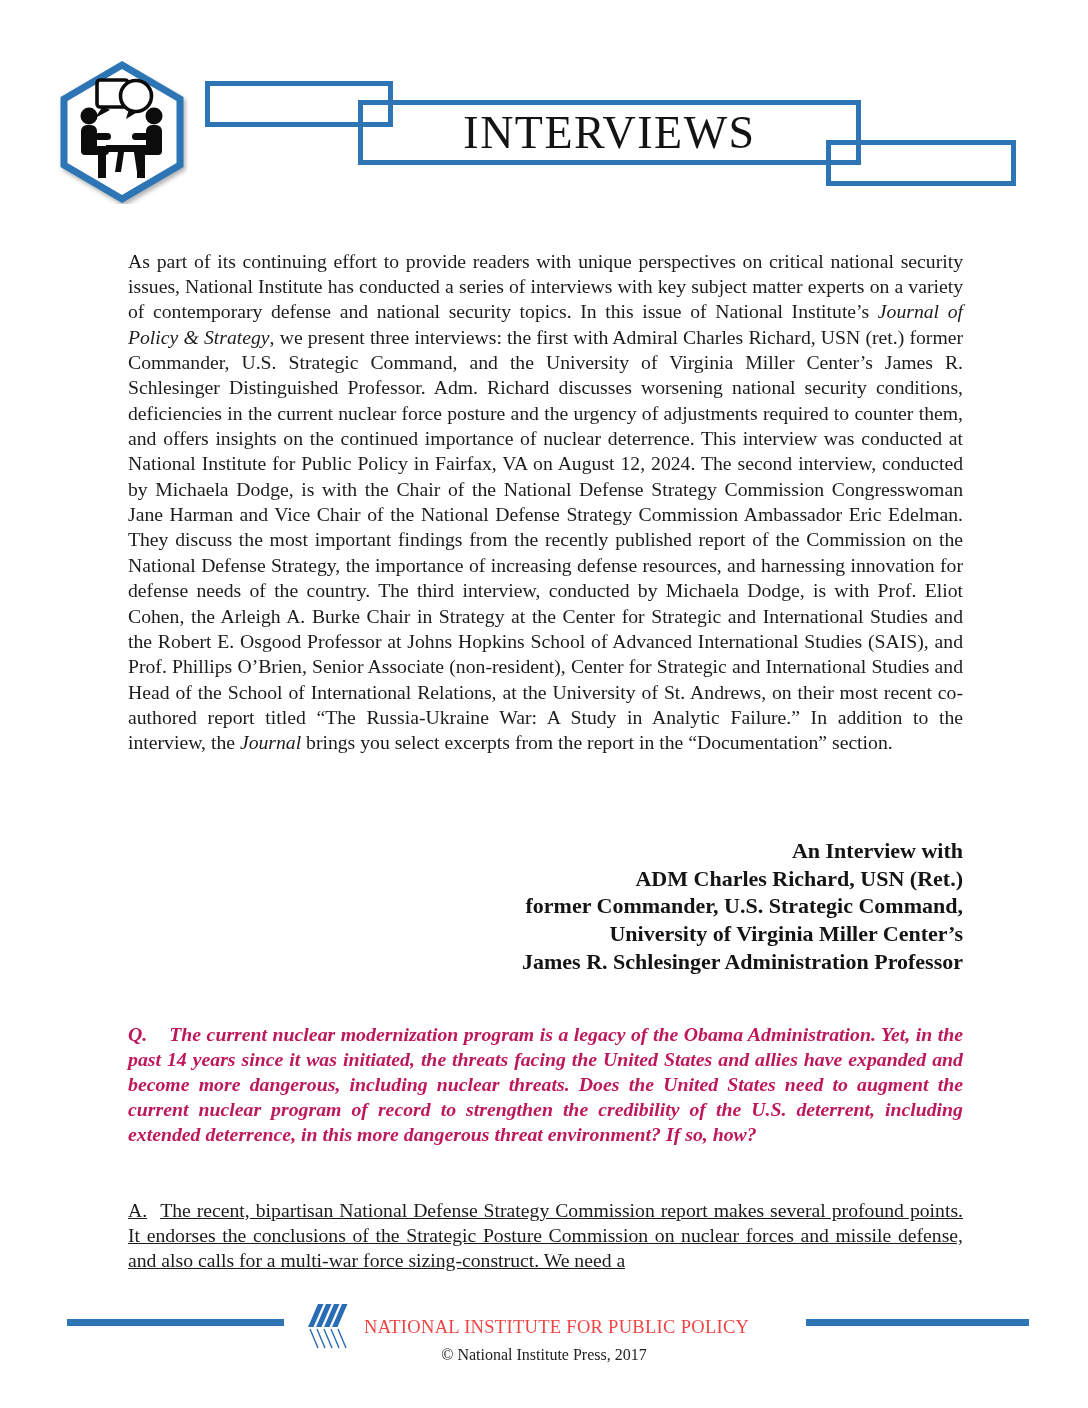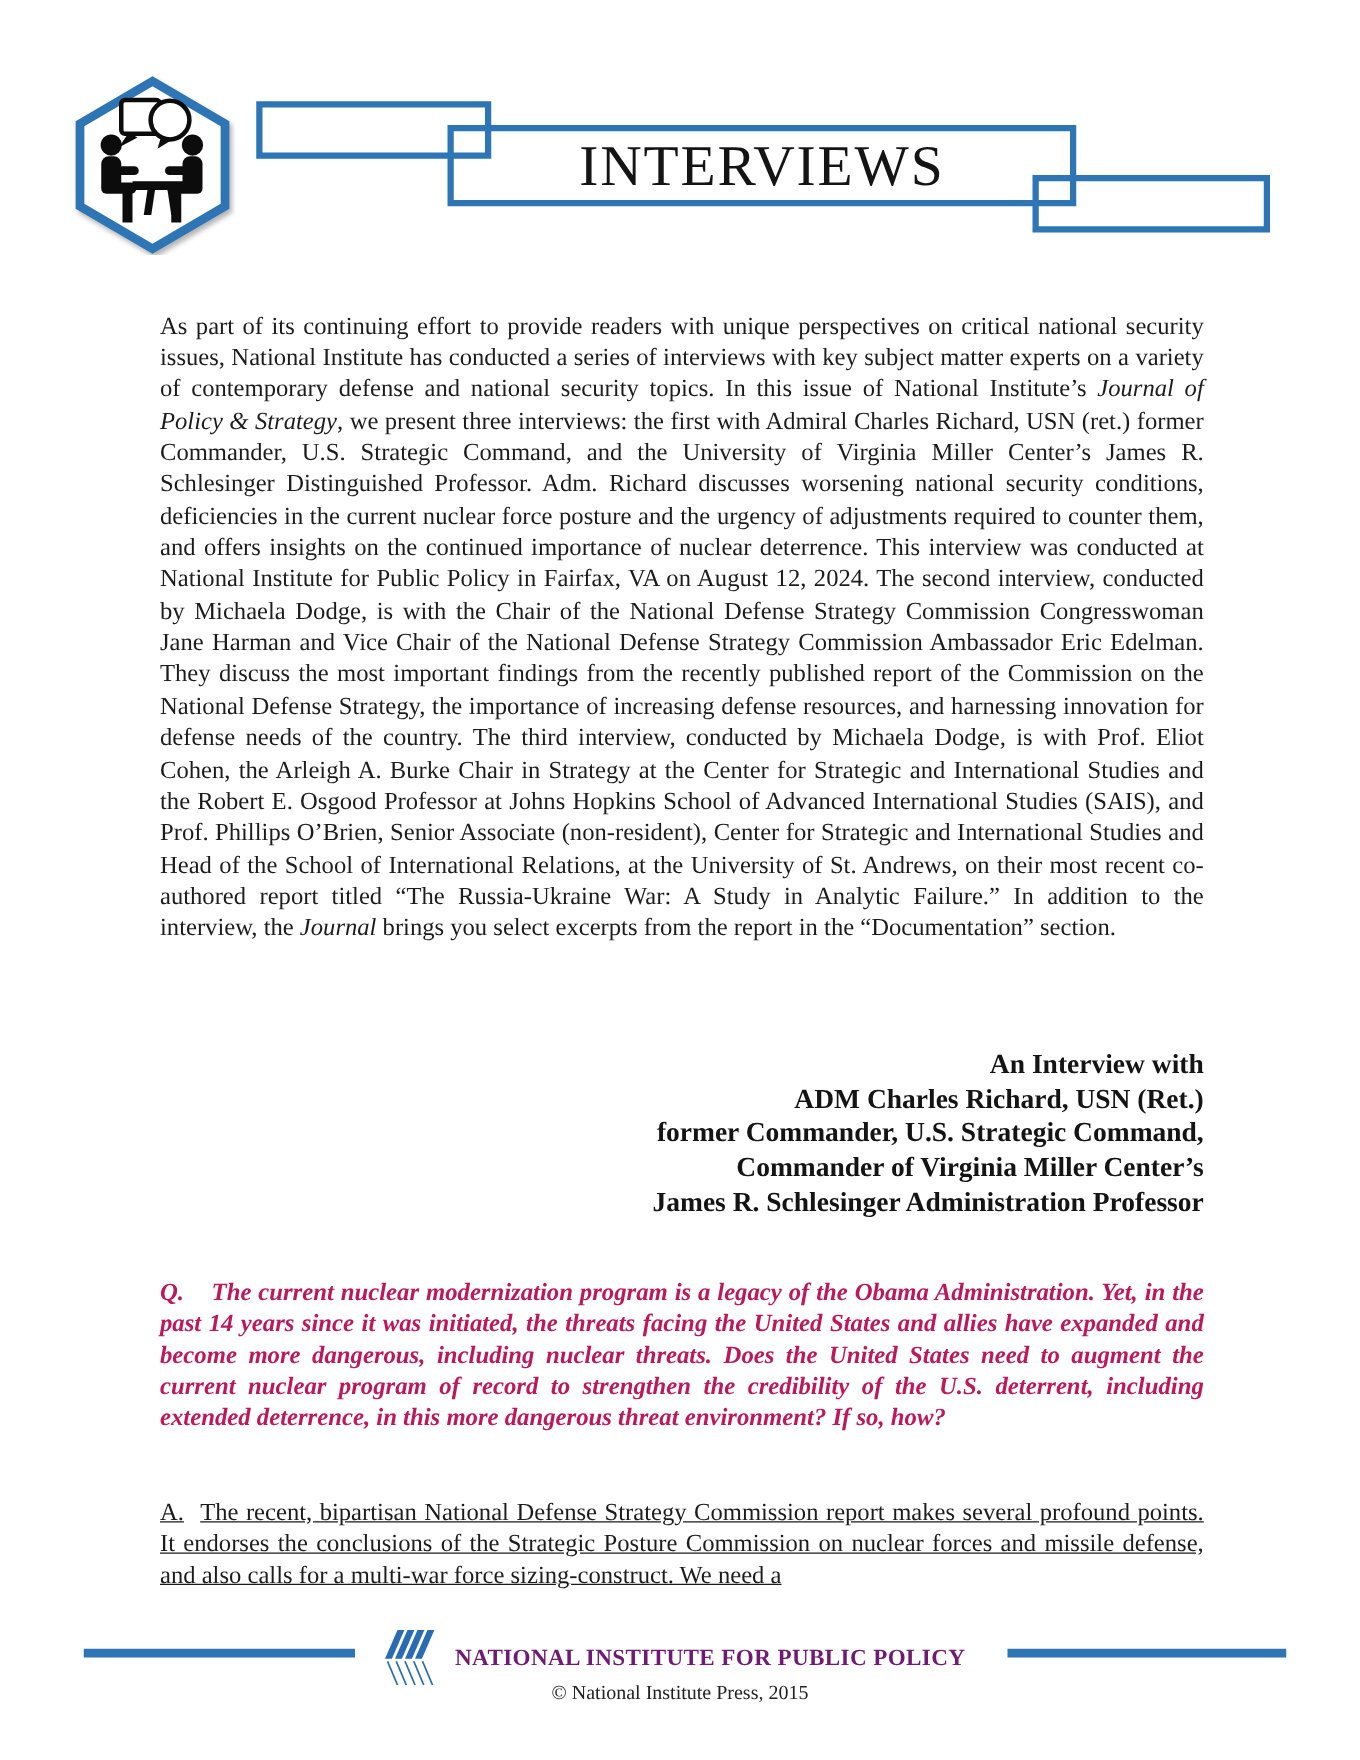--- a/index.html
+++ b/index.html
@@ -46,21 +46,21 @@
   .qa-gap-q { display:inline-block; width:22px; }
   .qa-gap-a { display:inline-block; width:13px; }
 
   
   .footer-bar { position:absolute; top:1319px; height:7px; background:#2e75b6; }
   .footer-bar-left  { left:67px;  width:217px; }
   .footer-bar-right { left:806px; width:223px; }
   .nipp-logo { position:absolute; left:304px; top:1300px; width:52px; height:50px; }
   .org-name {
     position:absolute; left:364px; top:1317px; width:440px;
-    font-size:18.5px; font-weight:bold; color:#701a75; letter-spacing:0.3px;
+    font-size:18.5px; font-weight:normal; color:#ef4444; letter-spacing:0.3px;
     white-space:nowrap;
   }
   .copyright {
     position:absolute; left:0; top:1346px; width:1088px; text-align:center;
     font-size:16px; color:#222222;
   }
 </style>
 </head>
 <body>
 
@@ -102,21 +102,21 @@
     <div class="frame frame-r2"></div>
     <div class="page-title">INTERVIEWS</div>
   </div>
 
   <p class="intro"><span>As part of its continuing effort to provide readers with unique perspectives on critical national security issues, National Institute has conducted a series of interviews with key subject matter experts on a variety of contemporary defense and national security topics.  In this issue of National Institute’s </span><em>Journal of Policy &amp; Strategy</em><span>, we present three interviews: the first with Admiral Charles Richard, USN (ret.) former Commander, U.S. Strategic Command, and the University of Virginia Miller Center’s James R. Schlesinger Distinguished Professor. Adm. Richard discusses worsening national security conditions, deficiencies in the current nuclear force posture and the urgency of adjustments required to counter them, and offers insights on the continued importance of nuclear deterrence.  This interview was conducted at National Institute for Public Policy in Fairfax, VA on August 12, 2024.  The second interview, conducted by Michaela Dodge, is with the Chair of the National Defense Strategy Commission Congresswoman Jane Harman and Vice Chair of the National Defense Strategy Commission Ambassador Eric Edelman. They discuss the most important findings from the recently published report of the Commission on the National Defense Strategy, the importance of increasing defense resources, and harnessing innovation for defense needs of the country.  The third interview, conducted by Michaela Dodge, is with Prof. Eliot Cohen, the Arleigh A. Burke Chair in Strategy at the Center for Strategic and International Studies and the Robert E. Osgood Professor at Johns Hopkins School of Advanced International Studies (SAIS), and Prof. Phillips O’Brien, Senior Associate (non-resident), Center for Strategic and International Studies and Head of the School of International Relations, at the University of St. Andrews, on their most recent co-authored report titled “The Russia-Ukraine War: A Study in Analytic Failure.” In addition to the interview, the </span><em>Journal</em><span> brings you select excerpts from the report in the “Documentation” section.</span></p>
 
   <div class="interview-heading">
     <div>An Interview with</div>
     <div>ADM Charles Richard, USN (Ret.)</div>
     <div>former Commander, U.S. Strategic Command,</div>
-    <div>Commander of Virginia Miller Center’s</div>
+    <div>University of Virginia Miller Center’s</div>
     <div>James R. Schlesinger Administration Professor</div>
   </div>
 
   <p class="question"><span>Q.</span><span class="qa-gap-q"></span><span>The current nuclear modernization program is a legacy of the Obama Administration. Yet, in the past 14 years since it was initiated, the threats facing the United States and allies have expanded and become more dangerous, including nuclear threats.  Does the United States need to augment the current nuclear program of record to strengthen the credibility of the U.S. deterrent, including extended deterrence, in this more dangerous threat environment?  If so, how?</span></p>
 
   <p class="answer"><span>A.</span><span class="qa-gap-a"></span><span>The recent, bipartisan National Defense Strategy Commission report makes several profound points. It endorses the conclusions of the Strategic Posture Commission on nuclear forces and missile defense, and also calls for a multi-war force sizing-construct. We need a</span></p>
 
   <div>
     <div class="footer-bar footer-bar-left"></div>
     <div class="footer-bar footer-bar-right"></div>
@@ -131,16 +131,16 @@
       <g stroke="#2a6cb3" stroke-width="1.4">
         <line x1="6" y1="29" x2="14" y2="48"></line>
         <line x1="13" y1="29" x2="21" y2="48"></line>
         <line x1="20" y1="29" x2="28" y2="48"></line>
         <line x1="27" y1="29" x2="35" y2="48"></line>
         <line x1="34" y1="29" x2="42" y2="48"></line>
       </g>
     </svg>
 
     <div class="org-name">NATIONAL INSTITUTE FOR PUBLIC POLICY</div>
-    <div class="copyright">© National Institute Press, 2015</div>
+    <div class="copyright">© National Institute Press, 2017</div>
   </div>
 
 </div>
 
 </body></html>

